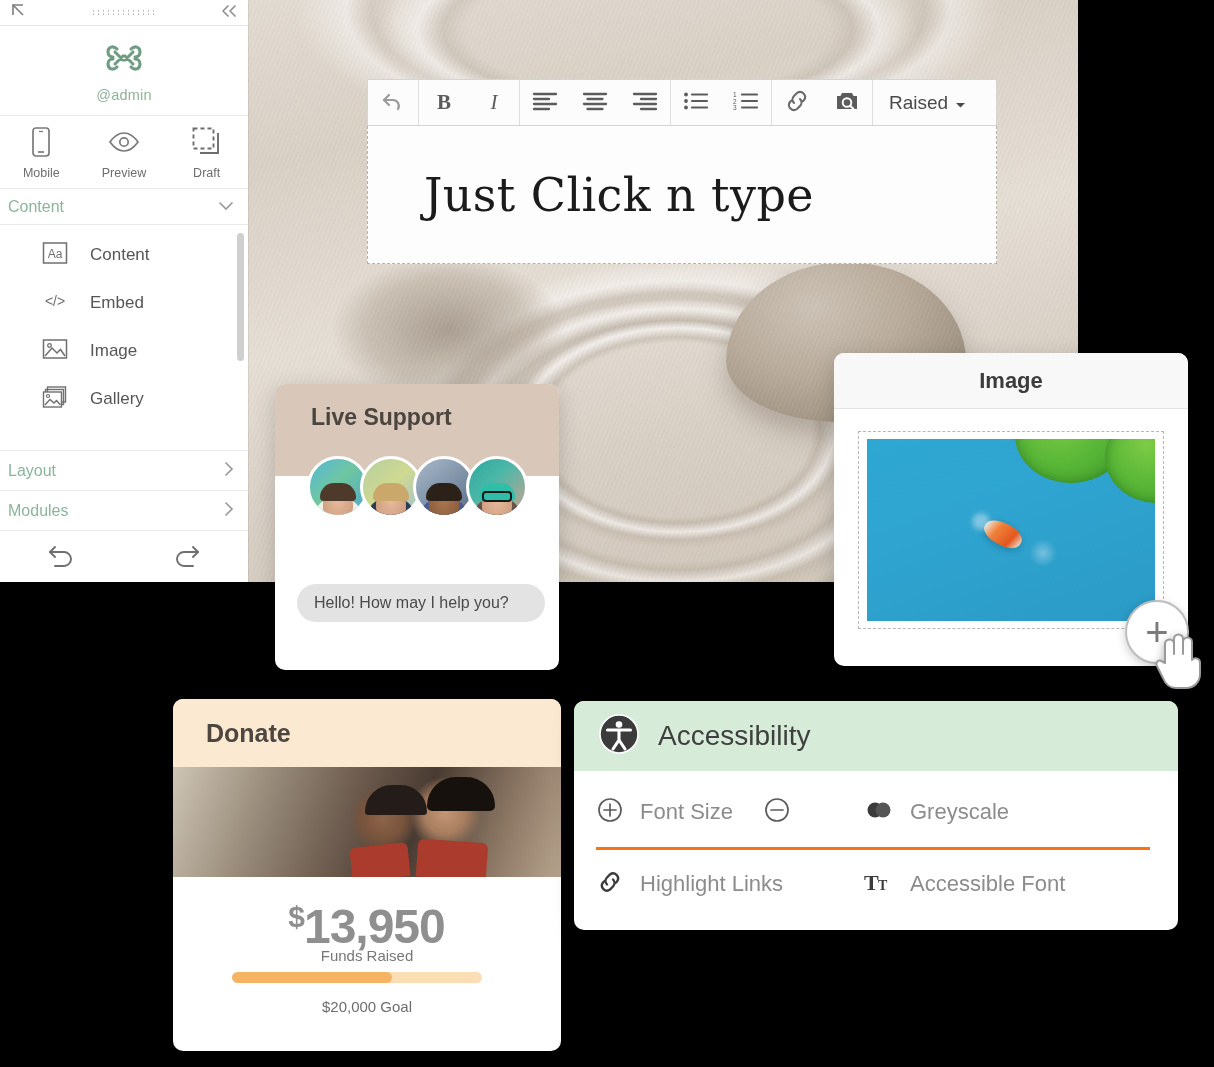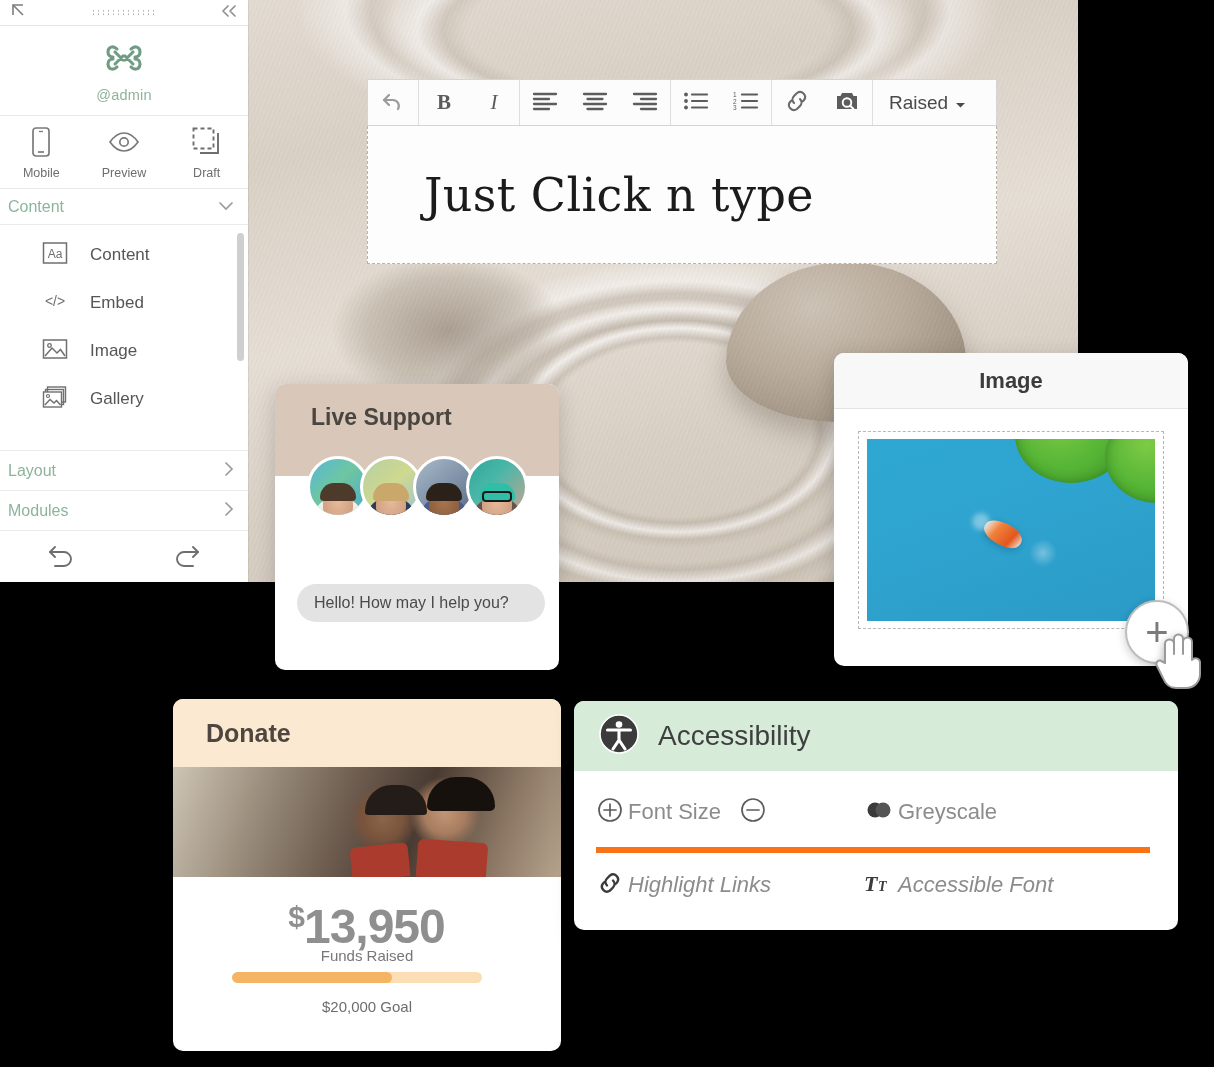--- a/index.html
+++ b/index.html
@@ -256,22 +256,22 @@
   .dn-bar > span { display:block; height:100%; background:#f5b464; border-radius:6px; }
   .dn-goal { position:absolute; left:0; right:0; top: 299px; text-align:center;
              font-size: 15px; color:#6d6d6d; }
 
   
   #a11y-widget { left: 574px; top: 701px; width: 604px; height: 229px; }
   .ax-head { height: 70px; background:#d6ecd9; display:flex; align-items:center; gap: 18px; padding-left: 24px; }
   .ax-title { font-size: 28px; color:#3f3f3f; }
   .ax-grid { padding: 6px 28px 0 22px; }
   .ax-row { display:flex; align-items:center; height: 70px; }
-  .ax-row + .ax-row { border-top: 6px solid #f97316; font-style: italic; }
-  .ax-cell { display:flex; align-items:center; gap: 4px; cursor:pointer; }
+  .ax-row + .ax-row { border-top: 3px solid #f97316; }
+  .ax-cell { display:flex; align-items:center; gap: 16px; cursor:pointer; }
   .ax-cell.c1 { width: 268px; }
   .ax-cell.c2 { flex:1; }
   .ax-lbl { font-size: 22px; color:#8c8c8c; }
   .ax-minus { margin-left: 14px; cursor:pointer; }
 </style>
 </head>
 <body>
 
 <div id="root">
 

